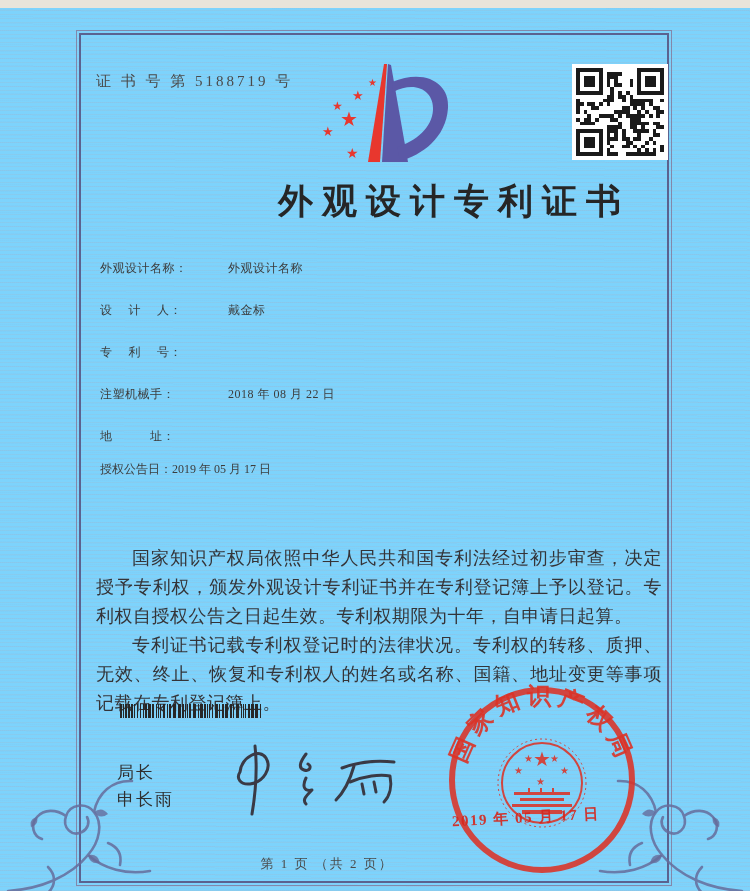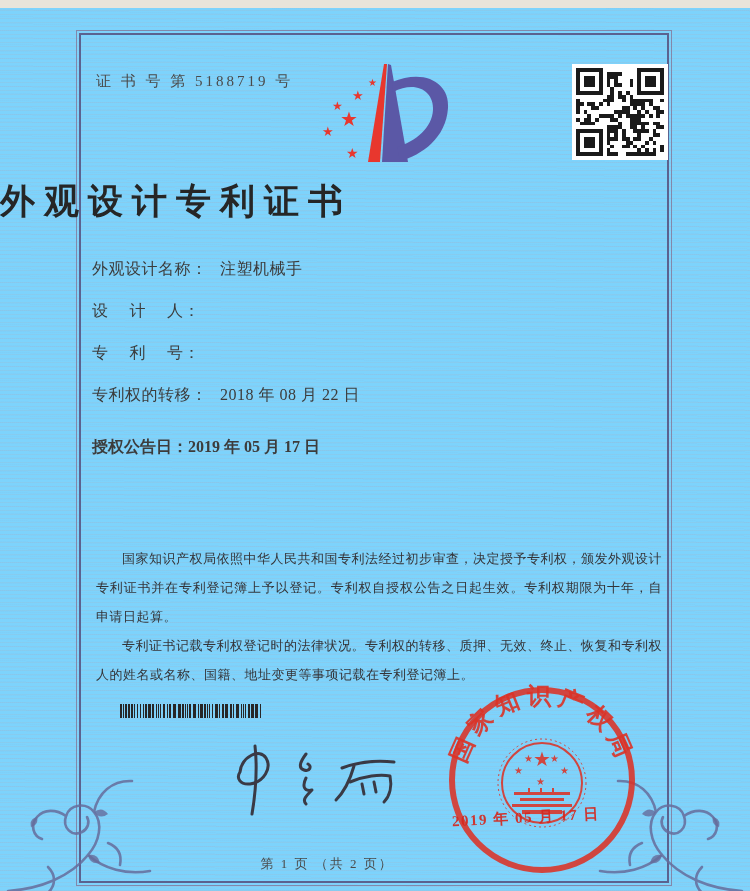--- a/index.html
+++ b/index.html
@@ -26,34 +26,34 @@
   }
   .corner-ornament{position:absolute;bottom:2px;width:150px;height:126px;color:#666d9c;}
   .corner-ornament.left{left:4px;}
   .corner-ornament.right{right:4px;transform:scaleX(-1);}
   .cert-no{
     position:absolute;left:96px;top:64px;font-size:15px;letter-spacing:3px;color:#4a4a4a;
   }
   .logo{position:absolute;left:318px;top:50px;width:140px;height:110px;}
   .qr{position:absolute;left:572px;top:56px;width:96px;height:96px;background:#fff;}
   .title{
-    position:absolute;left:0;top:170px;width:630px;text-align:left;
+    position:absolute;left:0;top:170px;width:630px;text-align:right;
     font-size:35px;font-weight:bold;letter-spacing:9px;color:#262626;
   }
-  .fields{position:absolute;left:92px;top:249px;width:570px;font-size:16px;color:#3c3c3c;}
+  .fields{position:absolute;left:100px;top:249px;width:570px;font-size:12px;color:#3c3c3c;}
   .row{display:flex;margin-bottom:19px;line-height:23px;letter-spacing:.5px;}
   .row .lbl{flex:0 0 128px;white-space:nowrap;}
   .row .val{flex:1;}
   .row.addr{margin-bottom:10px;}
   .grant-row{display:flex;line-height:23px;}
-  .grant-row .group{display:flex;font-weight:bold;}
+  .grant-row .group{display:flex;}
   .grant-row .g1{width:274px;}
   .paras{
     position:absolute;left:96px;top:536px;width:566px;
-    font-size:13px;line-height:29px;color:#343438;text-align:justify;letter-spacing:.5px;
+    font-size:18px;line-height:29px;color:#343438;text-align:justify;letter-spacing:.5px;
   }
   .paras p{margin:0;text-indent:2em;}
   .barcode{position:absolute;left:120px;top:696px;height:14px;display:flex;align-items:stretch;}
   .barcode i{display:block;background:#272727;margin-right:1px;}
   .director{position:absolute;left:117px;top:751px;font-size:17px;line-height:27px;color:#2f2f2f;letter-spacing:2px;}
   .signature{position:absolute;left:222px;top:730px;width:190px;height:84px;color:#3a3a45;}
   .seal{position:absolute;left:442px;top:672px;width:200px;height:200px;}
   .seal-date{
     position:absolute;left:452px;top:799px;width:200px;
     color:#d5281e;font-size:15px;letter-spacing:1.5px;transform:rotate(-3deg);font-weight:bold;opacity:.92;
@@ -288,33 +288,35 @@
       <rect x="19" y="23" width="1" height="1" fill="#1a1a1a"></rect>
       <rect x="20" y="23" width="1" height="1" fill="#1a1a1a"></rect>
       <rect x="21" y="23" width="1" height="1" fill="#1a1a1a"></rect>
     </svg>
 
   <div class="title">外观设计专利证书</div>
 
   <div class="fields">
     <div class="row">
       <span class="lbl">外观设计名称：</span>
-      <span class="val">注塑机械手</span>
+      <span class="val">外观设计名称</span>
     </div>
     <div class="row">
       <span class="lbl">设　 计　 人：</span>
+      <span class="val">戴金标</span>
     </div>
     <div class="row">
       <span class="lbl">专　 利　 号：</span>
     </div>
     <div class="row">
-      <span class="lbl">专利权的转移：</span>
+      <span class="lbl">注塑机械手：</span>
       <span class="val">2018 年 08 月 22 日</span>
     </div>
     <div class="row addr">
+      <span class="lbl">地　　　址：</span>
     </div>
     <div class="grant-row">
       <span class="group g1">
         <span>授权公告日：</span>
         <span>2019 年 05 月 17 日</span>
       </span>
     </div>
   </div>
 
   <div class="paras">
@@ -363,20 +365,24 @@
       <i style="width: 3px; margin-right: 2px;"></i>
       <i style="width: 1px; margin-right: 1px;"></i>
       <i style="width: 1px; margin-right: 1px;"></i>
       <i style="width: 1px; margin-right: 2px;"></i>
       <i style="width: 2px; margin-right: 1px;"></i>
       <i style="width: 3px; margin-right: 1px;"></i>
       <i style="width: 3px; margin-right: 2px;"></i>
       <i style="width: 1px; margin-right: 2px;"></i>
     </div>
 
+  <div class="director">
+    <div>局长</div>
+    <div>申长雨</div>
+  </div>
 
   <svg class="signature" viewBox="0 0 190 84">
     <g fill="none" stroke="currentColor" stroke-width="3" stroke-linecap="round" stroke-linejoin="round">
       <path d="M18,34 C20,18 38,10 44,20 C50,30 42,44 28,46 C18,47 14,40 18,34 Z"></path>
       <path d="M33,8 C35,26 34,52 30,76"></path>
       <path d="M84,16 C78,24 76,30 82,32 C88,34 90,28 86,26 M84,40 C80,48 82,54 90,52 C84,58 80,62 84,66"></path>
       <path d="M120,30 C136,24 154,22 172,24"></path>
       <path d="M132,28 C128,42 122,54 114,62"></path>
       <path d="M128,44 C142,38 158,36 168,38 C170,48 168,58 162,64"></path>
       <path d="M140,46 L142,56 M152,44 L154,54"></path>

